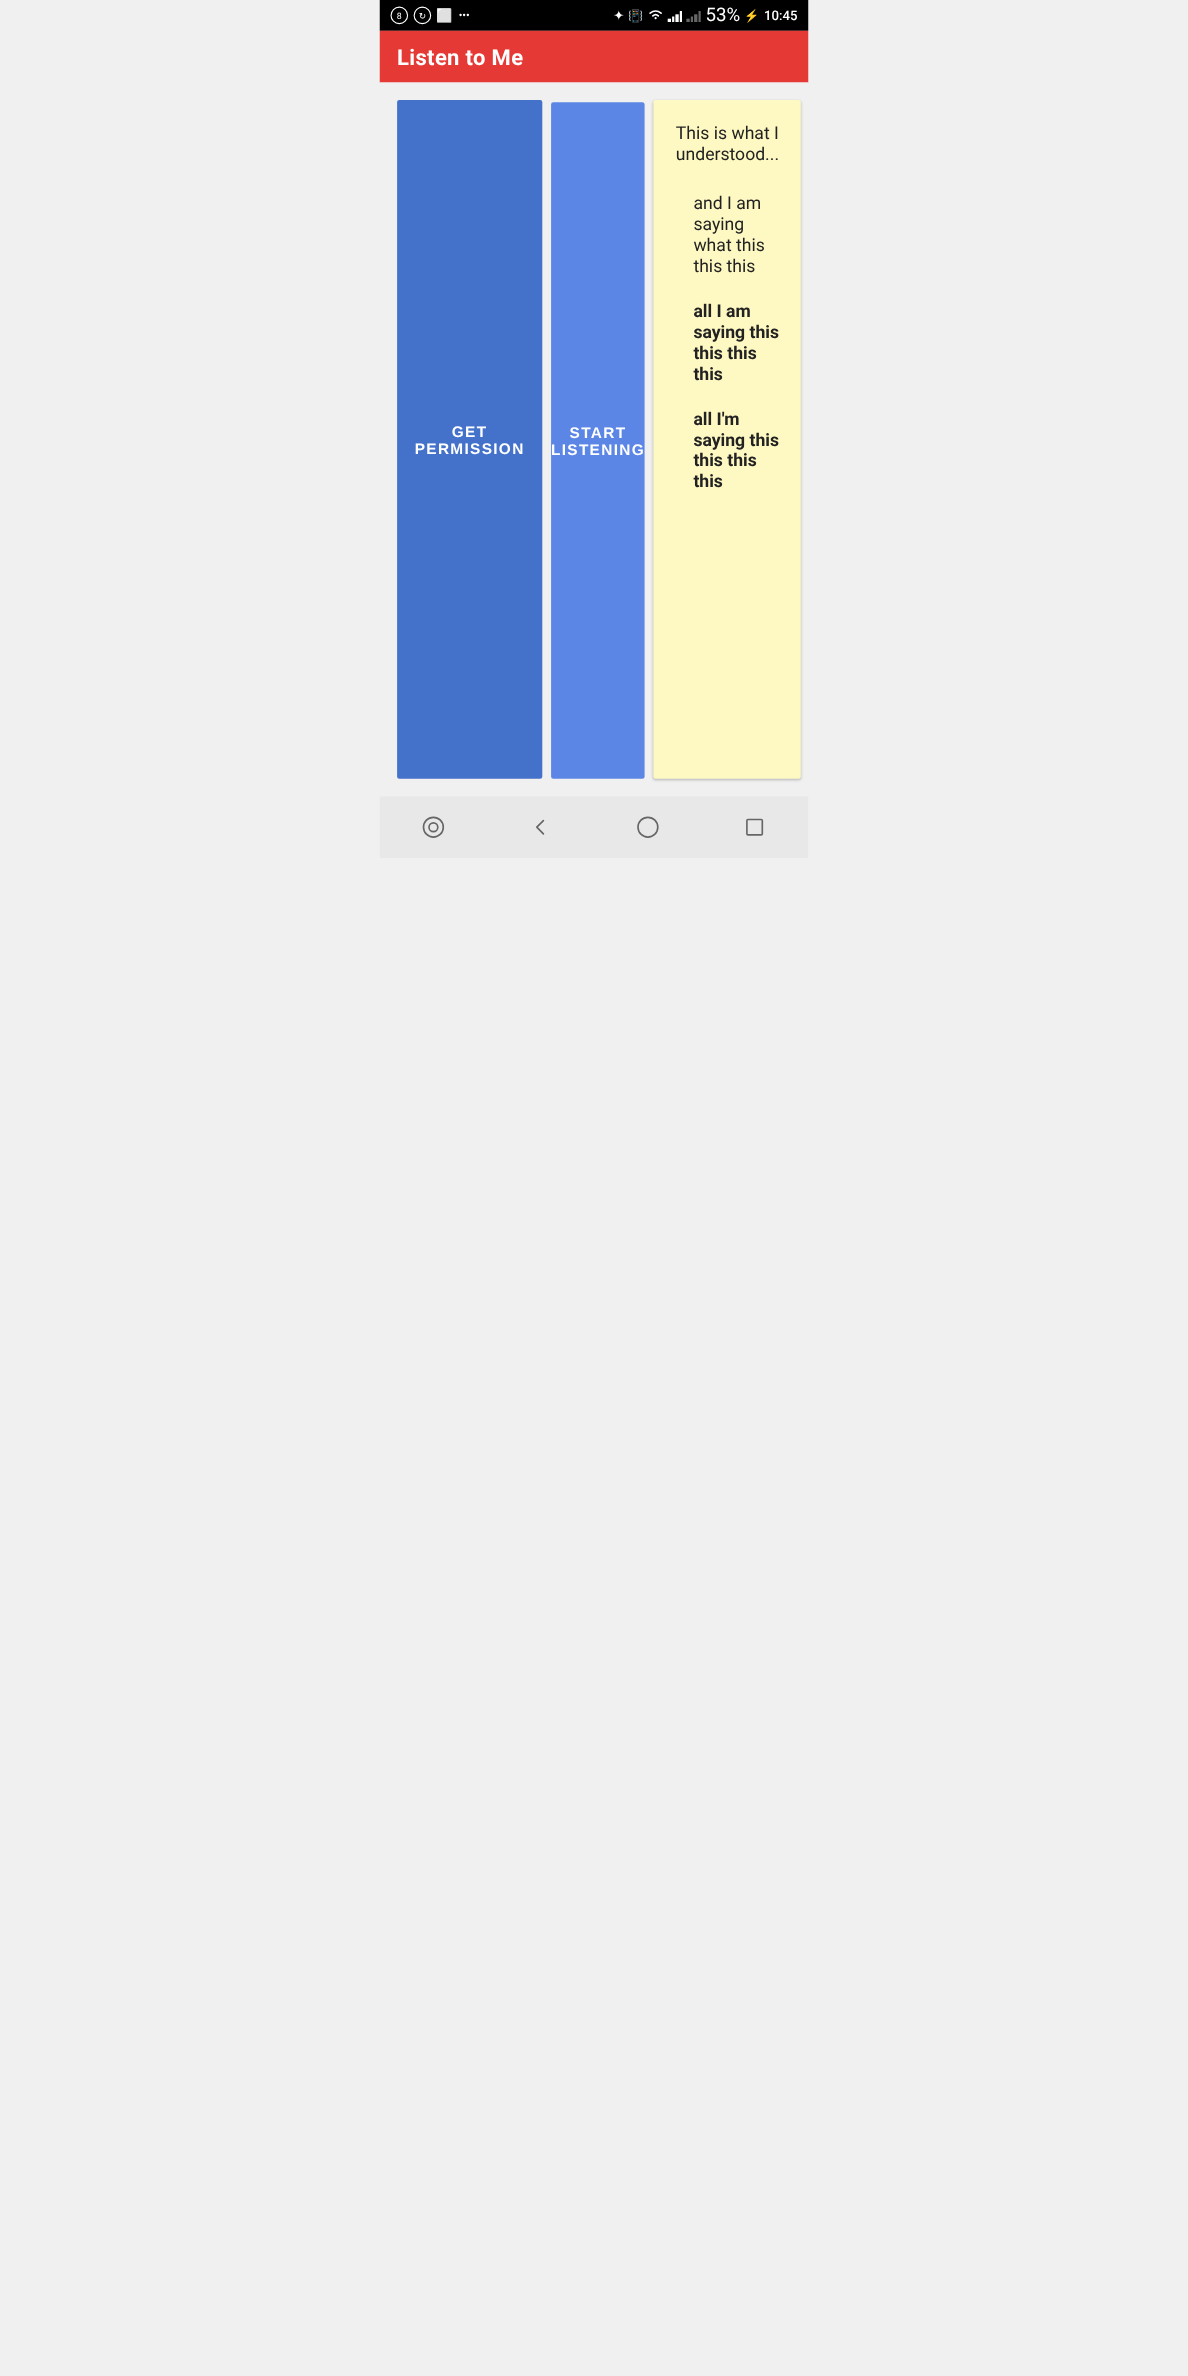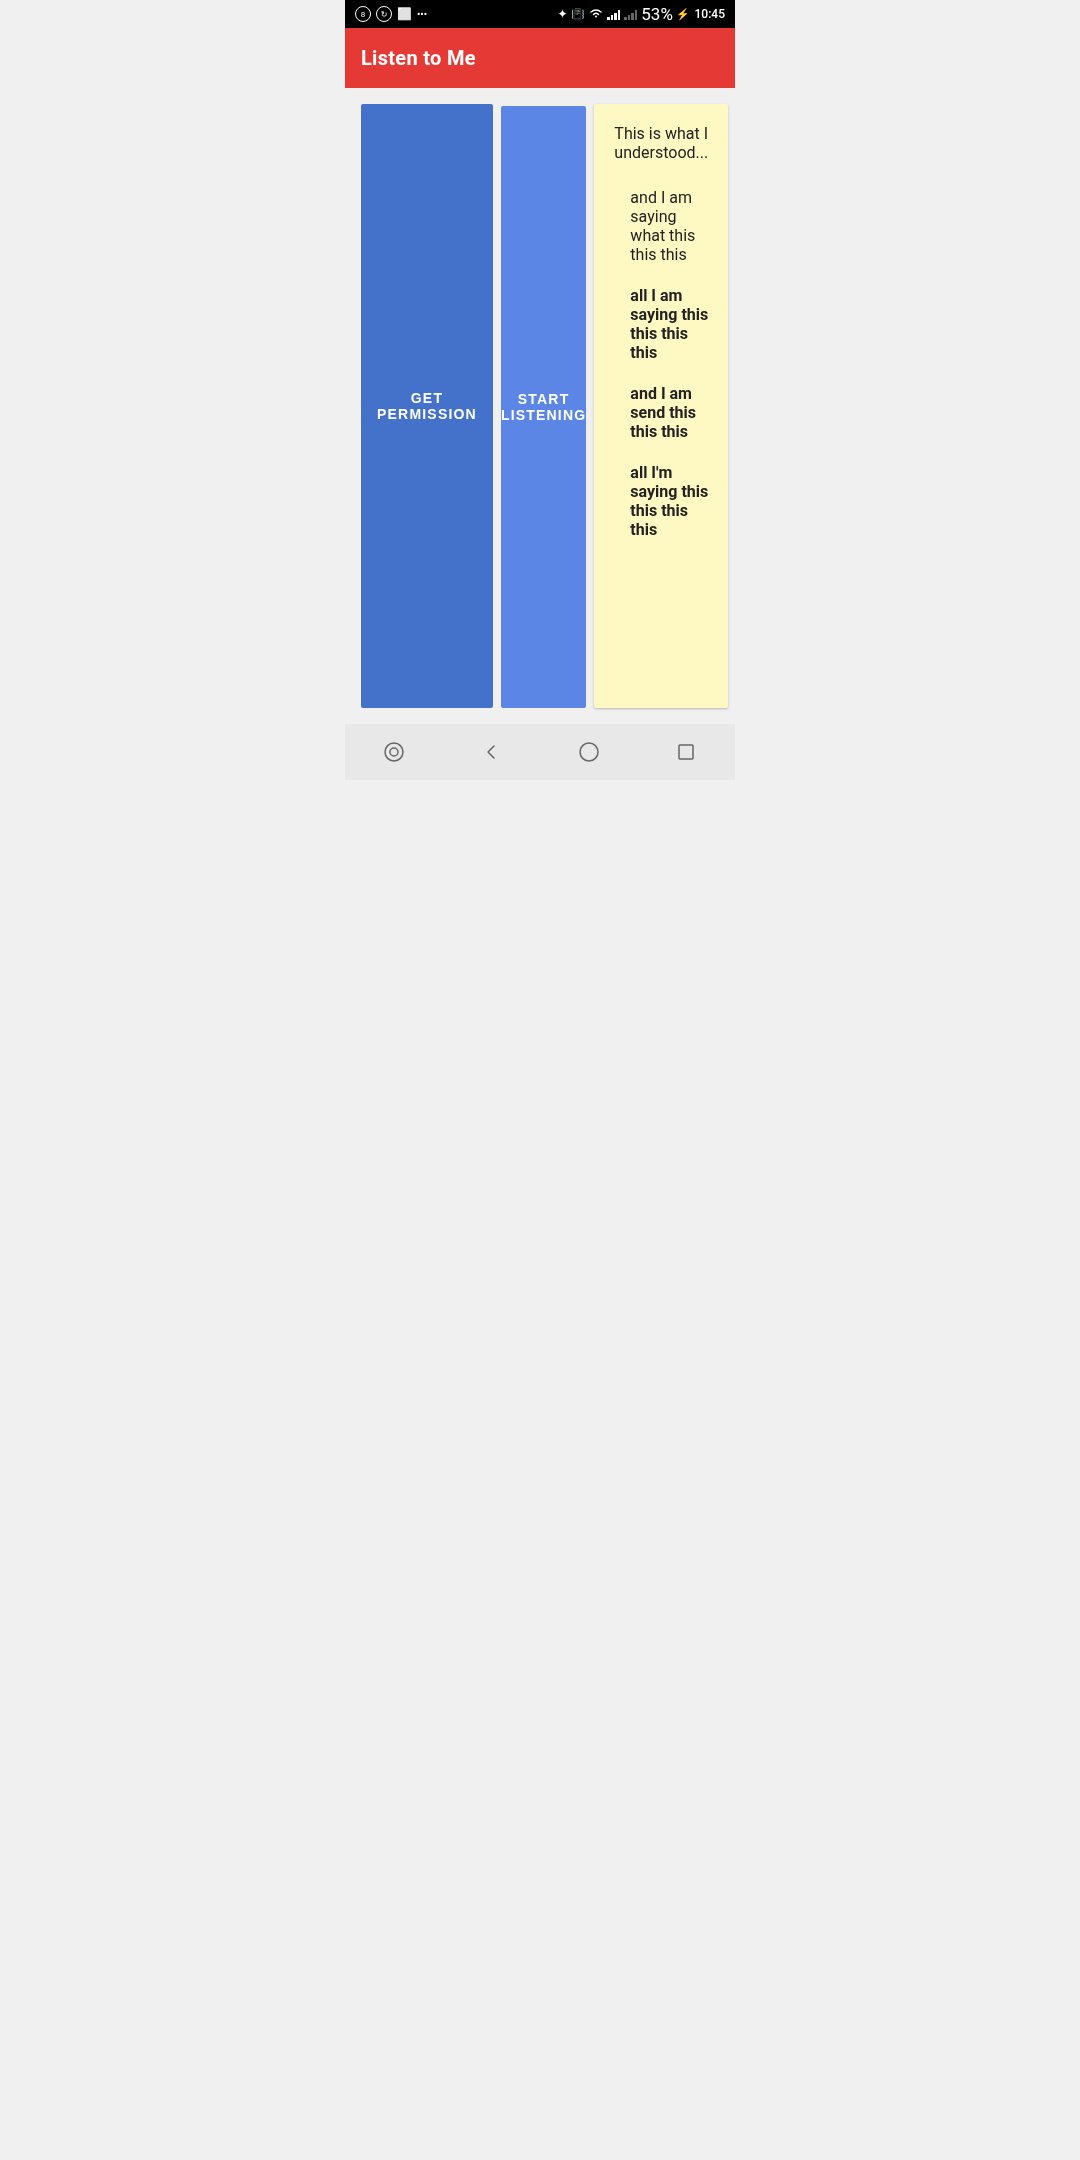--- a/index.html
+++ b/index.html
@@ -53,21 +53,21 @@
       display: flex;
       align-items: center;
       justify-content: center;
       font-size: 8px;
       color: #fff;
     }
 
     
     .app-bar {
       background-color: #e53935;
-      height: 60px;
+      height: 47px;
       display: flex;
       align-items: center;
       padding: 0 16px;
       flex-shrink: 0;
     }
 
     .app-bar-title {
       color: #fff;
       font-size: 20px;
       font-weight: bold;
@@ -226,21 +226,20 @@
 
 <div class="main-content">
 
   <button class="btn-permission">GET PERMISSION</button>
   <button class="btn-listening">START LISTENING</button>
 
   <div class="results-box">
     <div class="results-header">This is what I understood...</div>
     <div class="result-item">and I am saying what this this this</div>
     <div class="result-item">all I am saying this this this this</div>
-    <div class="result-item">and I am send this this this</div>
     <div class="result-item">all I'm saying this this this this</div>
   </div>
 
 </div>
 
 <div class="nav-bar">
   <div class="nav-icon">
     <svg viewBox="0 0 24 24">
       <circle cx="12" cy="12" r="9" stroke="#666" stroke-width="1.5"></circle>
       <circle cx="12" cy="12" r="4" stroke="#666" stroke-width="1.5"></circle>

